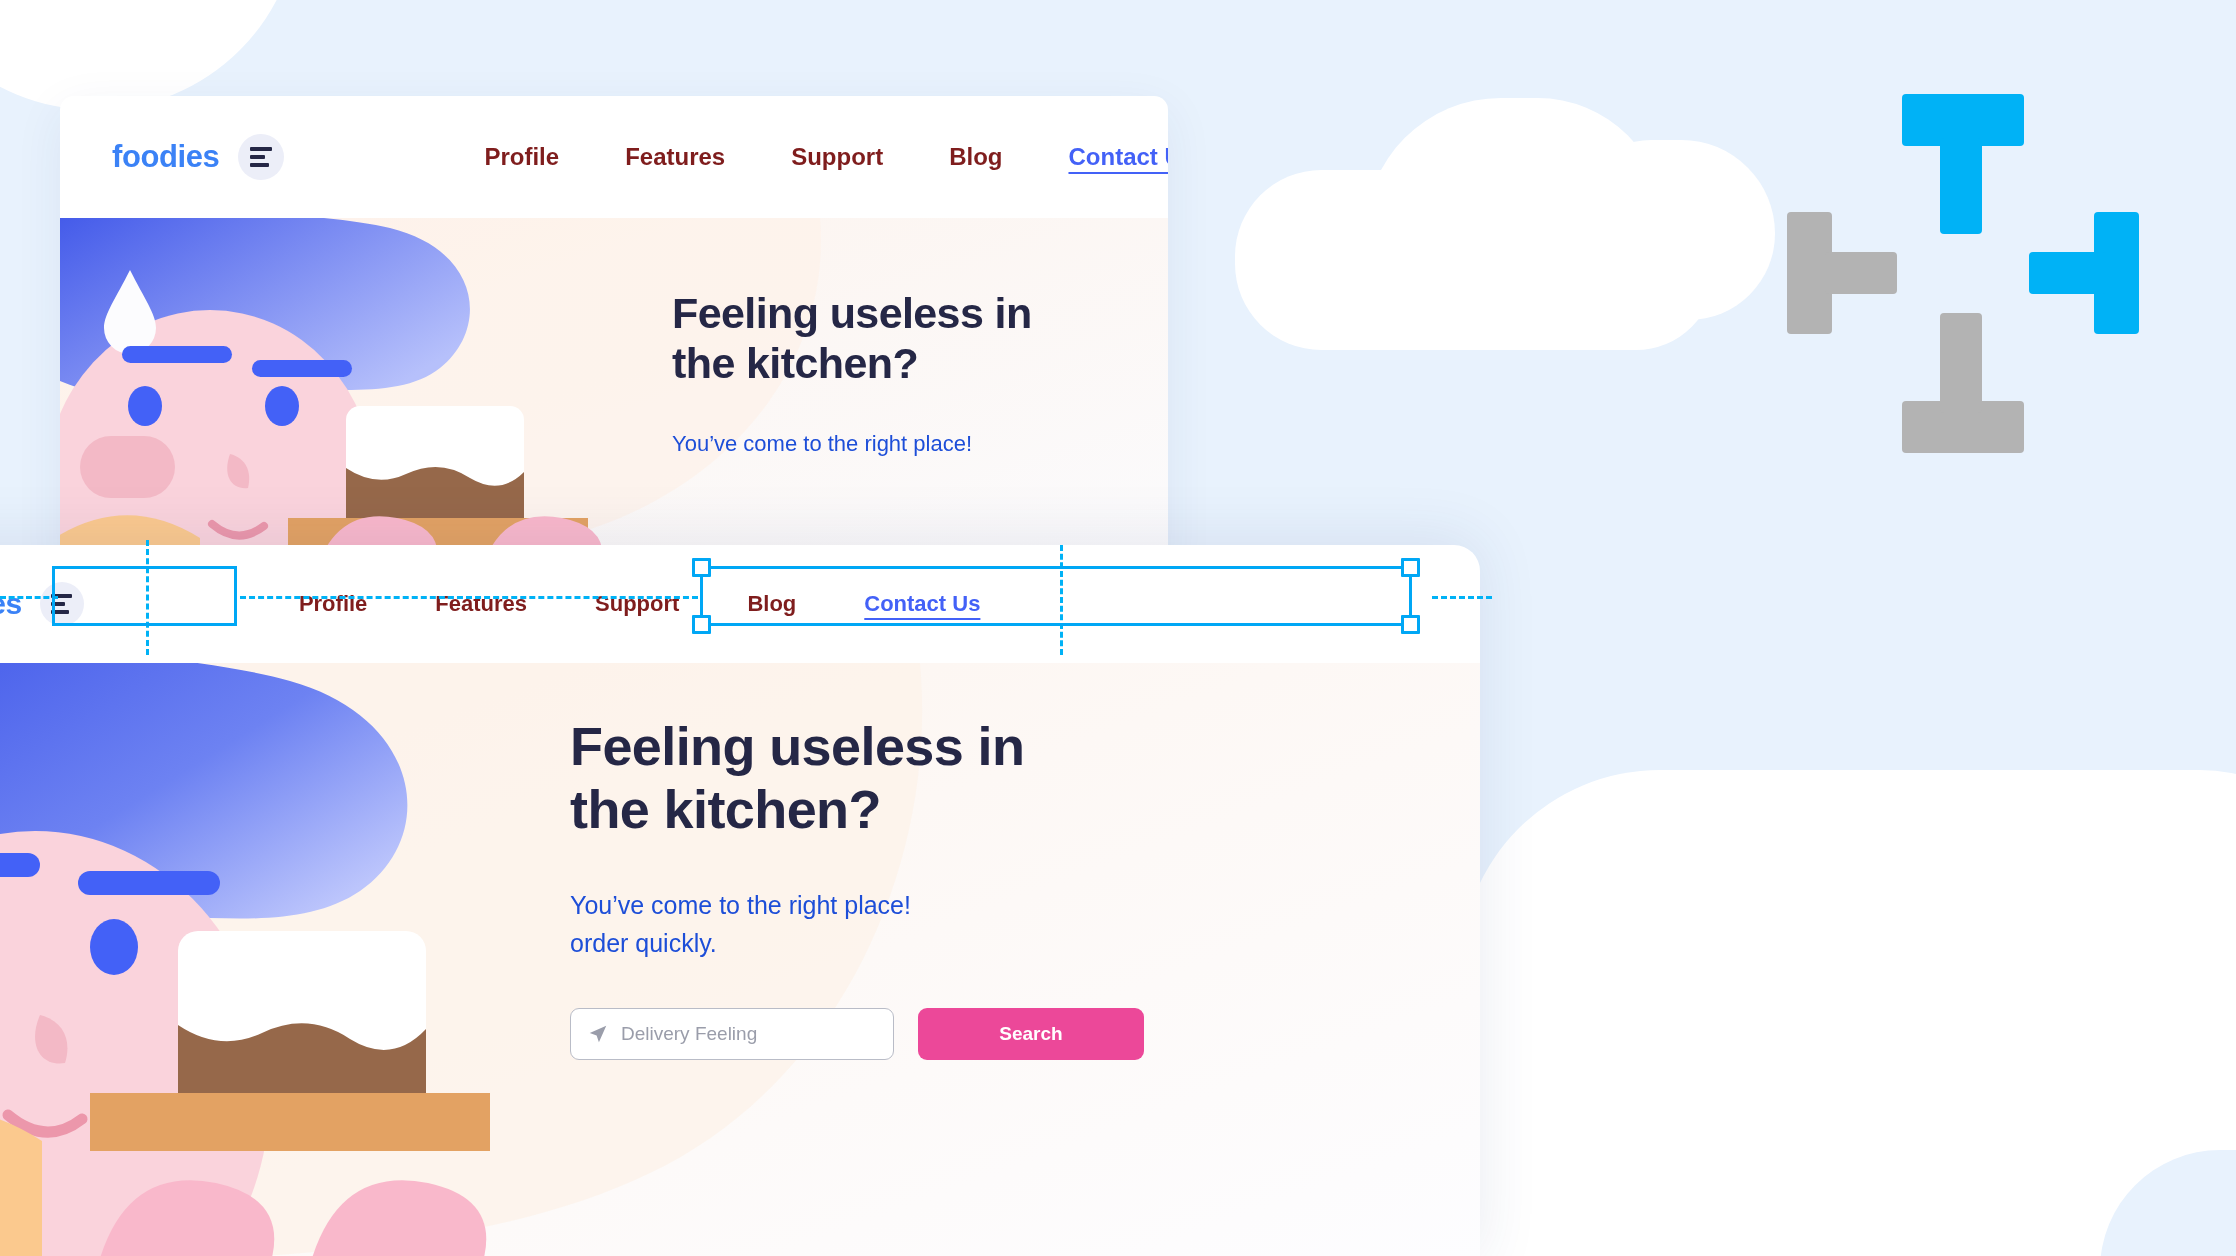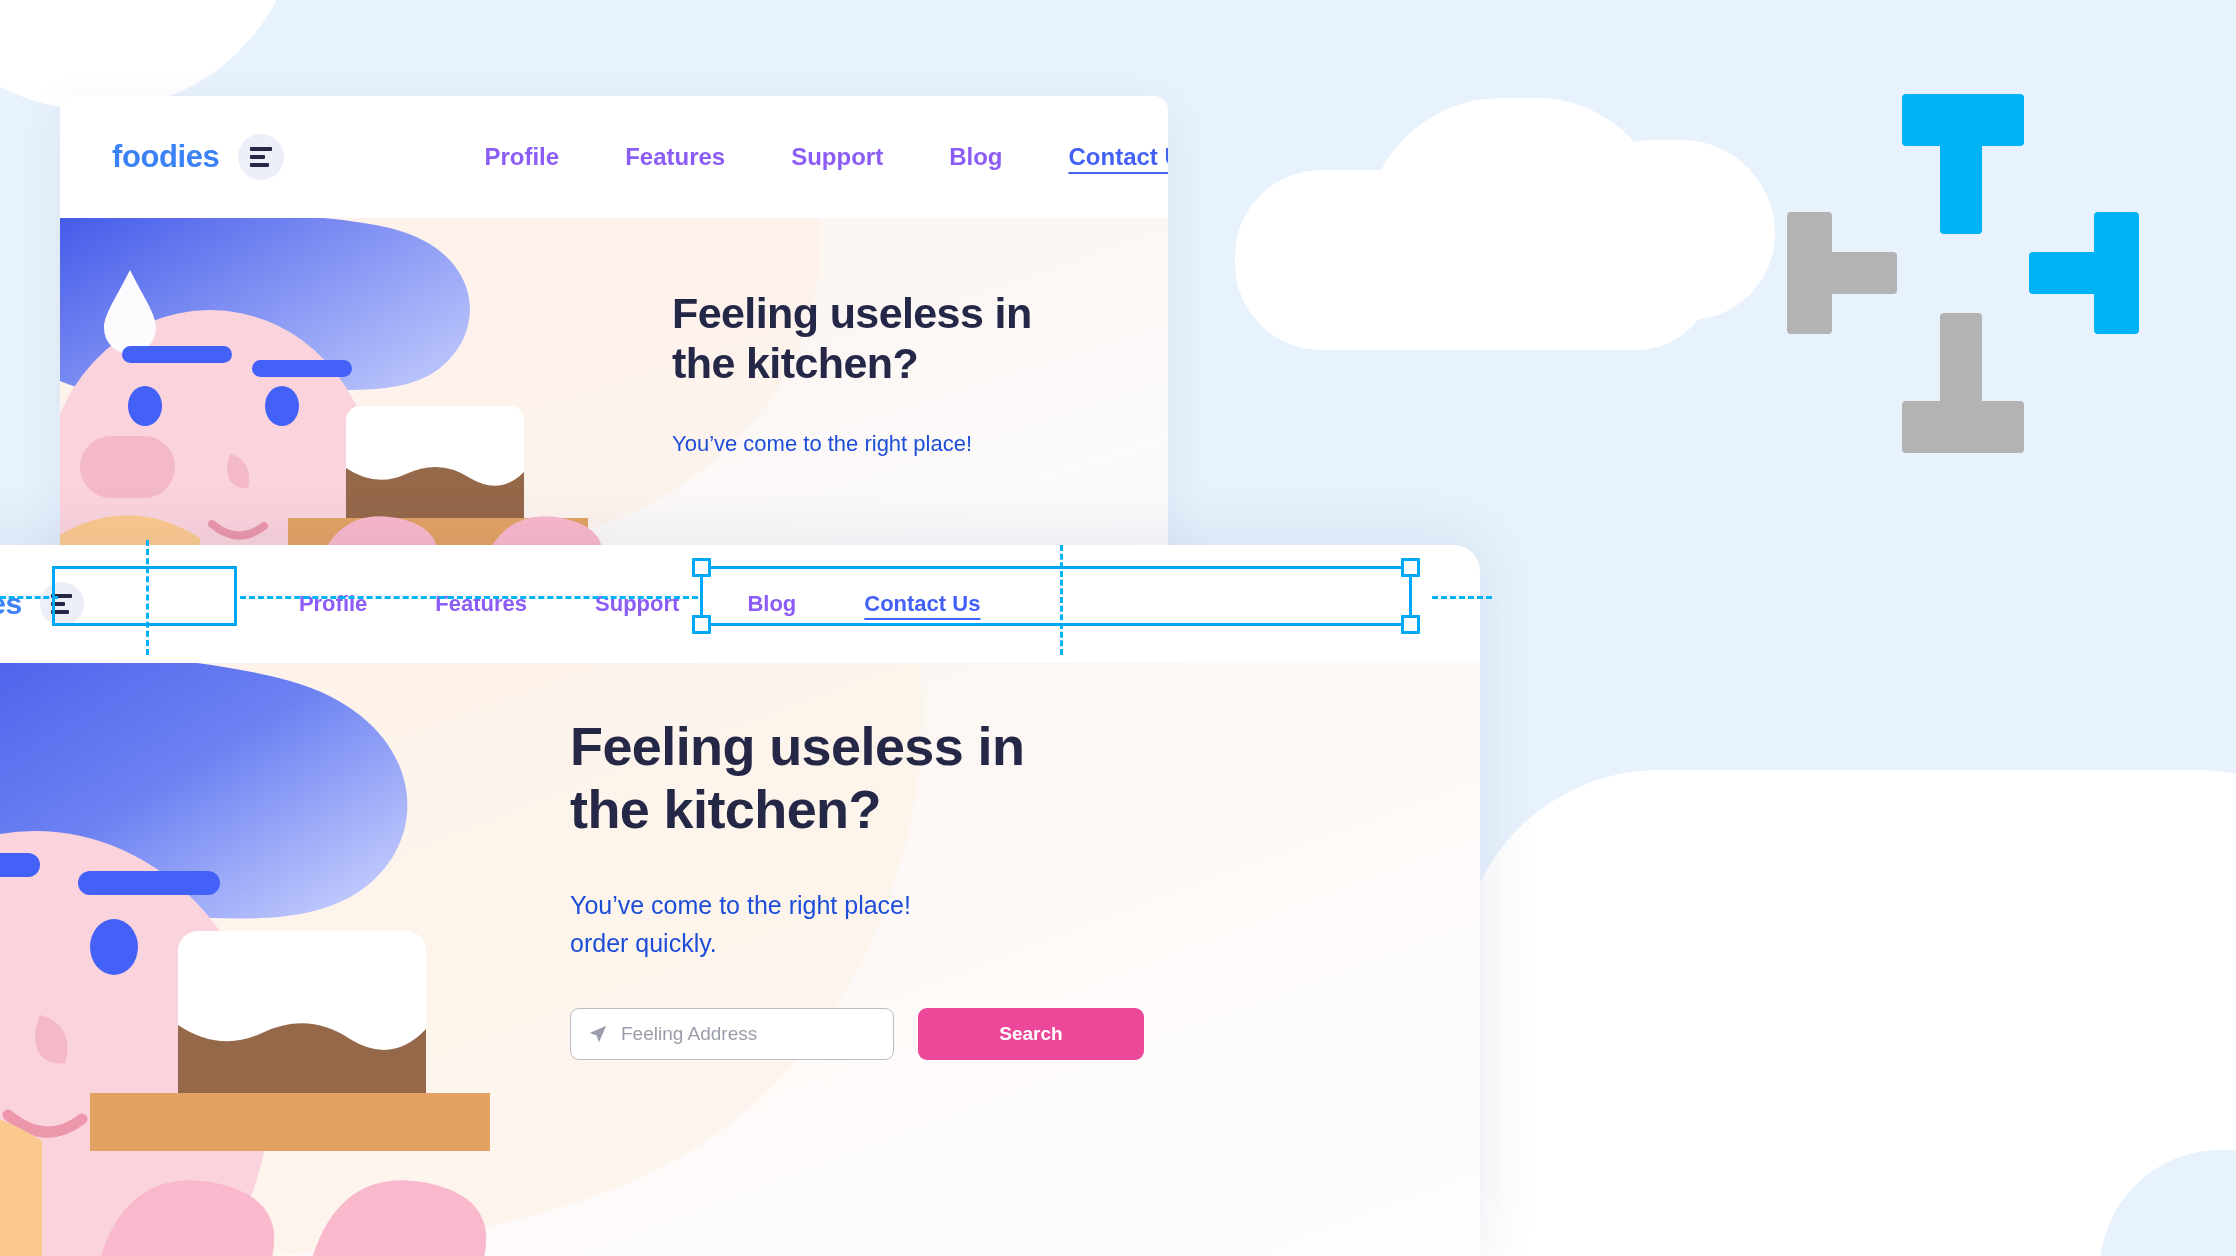--- a/index.html
+++ b/index.html
@@ -109,21 +109,21 @@
   .bn-lg{ font-size:30px; }
 
   .bb-lg{ width:44px; height:44px; margin-left:18px; }
   .bb-lg i{ width:21px; height:4px; margin:2px 0; }
   .bb-lg i:nth-child(2){ width:14px; margin-right:7px; }
   .bb-lg i:nth-child(3){ width:18px; margin-right:3px; }
 
   
   .navlinks{ display:flex; align-items:center; }
   .navlinks a{
-    text-decoration:none; color:#8b5cf6; font-weight:bold; white-space:nowrap;
+    text-decoration:none; color:#7f1d1d; font-weight:bold; white-space:nowrap;
   }
   .navlinks a.accent{ color:#4361f7; text-decoration:underline; text-underline-offset:7px; text-decoration-thickness:2px; }
 
   .nl-back{ margin-left:200px; gap:66px; font-size:24px; }
   .nl-back a{ font-size:24px; }
   .nl-front{ margin-left:215px; gap:68px; }
   .nl-front a{ font-size:22px; }
 
   
   .hero-copy{ position:absolute; }
@@ -341,21 +341,21 @@
         <div class="h-sub">
           <div>You’ve come to the right place!</div>
           <div>order quickly.</div>
         </div>
 
         <div class="searchrow">
           <div class="searchbox">
             <svg class="arrow-ico" viewBox="0 0 24 24">
               <path d="M21 3 L3 11 L10.5 13.5 L13 21 Z" fill="#9a9daa"></path>
             </svg>
-            <span class="ph">Feeling Address</span>
+            <span class="ph">Delivery Feeling</span>
           </div>
           <button class="searchbtn">Search</button>
         </div>
       </div>
     </div>
   </div>
 
   <div class="overlay">
 
     <div class="guide-h" style="left:0px;   top:596px; width:58px;"></div>

